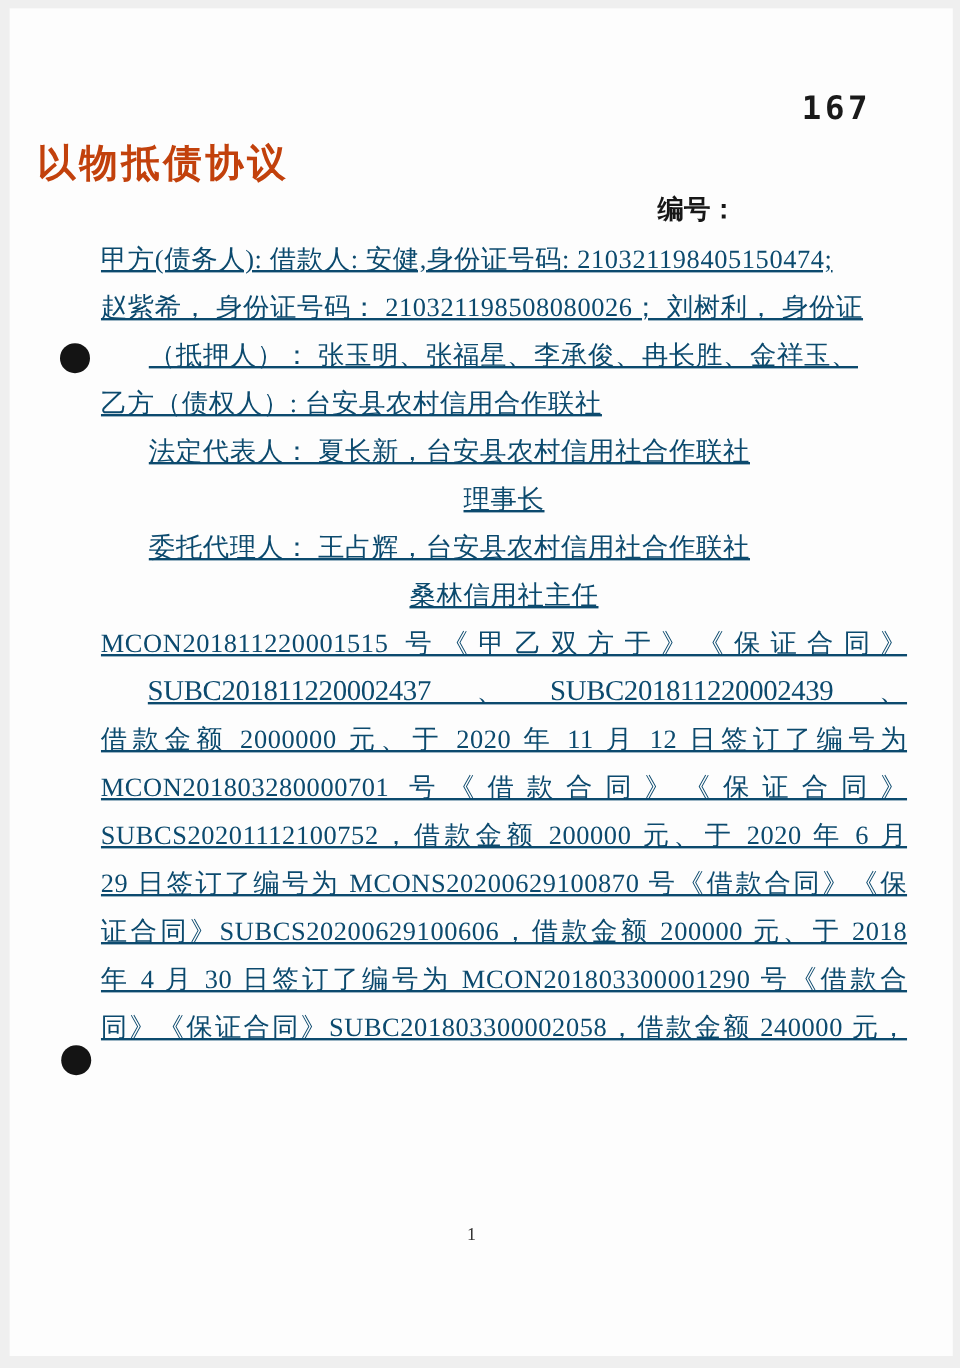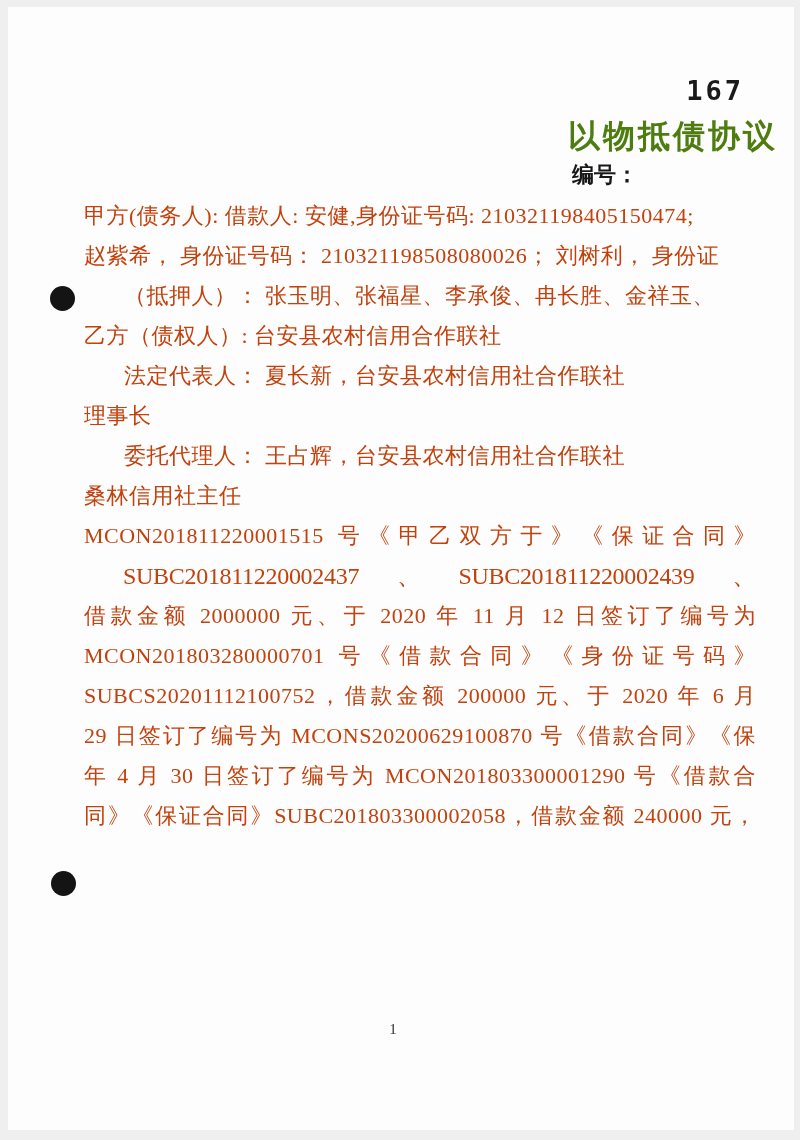--- a/index.html
+++ b/index.html
@@ -11,56 +11,57 @@
     overflow:hidden;
   }
   .page{
     position:absolute;
     left:8px;top:7px;right:6px;bottom:10px;
     background:#fdfdfd;
     color:#1d1d1d;
   }
   .corner-num{
     position:absolute;
-    top:68px;right:50px;
+    top:68px;right:68px;
     font-family:"DejaVu Sans Mono","Liberation Mono",monospace;
     font-size:27px;font-weight:600;
     letter-spacing:3px;
     color:#1a1a1a;
   }
   .doc-title{
     position:absolute;
     top:108px;left:0;width:770px;
-    text-align:right;
+    text-align:left;
     font-family:"DejaVu Sans","Liberation Sans",sans-serif;
     font-size:32px;font-weight:bold;
     letter-spacing:3px;
-    color:#4d7c0f;
+    color:#c2410c;
+    padding-left:23px;
   }
   .doc-number{
     position:absolute;
     top:153px;left:540px;
     font-family:"DejaVu Sans","Liberation Sans",sans-serif;
     font-size:22px;font-weight:bold;
     color:#171717;
-    margin-left:24px;
   }
   .body-text{
     position:absolute;
     top:189px;left:76px;width:672px;
     font-size:22px;
     line-height:40px;
     letter-spacing:0.5px;
-    color:#c2410c;
+    color:#0c4a6e;
+    text-decoration:underline;
   }
   .line{height:40px;overflow:hidden;white-space:nowrap;}
   .line.just{white-space:normal;text-align:justify;text-align-last:justify;}
   .line.ind1{padding-left:40px;}
   .line.ind-id{padding-left:183px;}
-  .line.center{text-align:left;white-space:normal;}
+  .line.center{text-align:center;white-space:normal;}
   .line.small{font-size:24px;letter-spacing:-0.3px;margin-left:39px;}
   .punch-hole{
     position:absolute;
     width:25px;height:25px;border-radius:50%;
     background:#141414;
   }
   .punch-hole.top{left:42px;top:279px;}
   .punch-hole.bottom{left:43px;top:864px;}
   .footer-num{
     position:absolute;
@@ -89,22 +90,23 @@
     <div class="line">赵紫希， 身份证号码： 210321198508080026； 刘树利， 身份证</div>
     <div class="line ind1">（抵押人）： 张玉明、张福星、李承俊、冉长胜、金祥玉、</div>
     <div class="line">乙方（债权人）: 台安县农村信用合作联社</div>
     <div class="line ind1">法定代表人： 夏长新，台安县农村信用社合作联社</div>
     <div class="line center">理事长</div>
     <div class="line ind1">委托代理人： 王占辉，台安县农村信用社合作联社</div>
     <div class="line center">桑林信用社主任</div>
     <div class="line just">MCON201811220001515 号《甲乙双方于》《保证合同》</div>
     <div class="line just small">SUBC201811220002437、SUBC201811220002439、SUBC201811220002445，</div>
     <div class="line just">借款金额 2000000 元、于 2020 年 11 月 12 日签订了编号为</div>
-    <div class="line just">MCON201803280000701 号《借款合同》《身份证号码》</div>
+    <div class="line just">MCON201803280000701 号《借款合同》《保证合同》</div>
     <div class="line just">SUBCS20201112100752，借款金额 200000 元、于 2020 年 6 月</div>
     <div class="line just">29 日签订了编号为 MCONS20200629100870 号《借款合同》《保</div>
+    <div class="line just">证合同》SUBCS20200629100606，借款金额 200000 元、于 2018</div>
     <div class="line just">年 4 月 30 日签订了编号为 MCON201803300001290 号《借款合</div>
     <div class="line just">同》《保证合同》SUBC201803300002058，借款金额 240000 元，</div>
   </div>
 
   <div class="footer-num">1</div>
 
 </div>
 
 </body></html>

